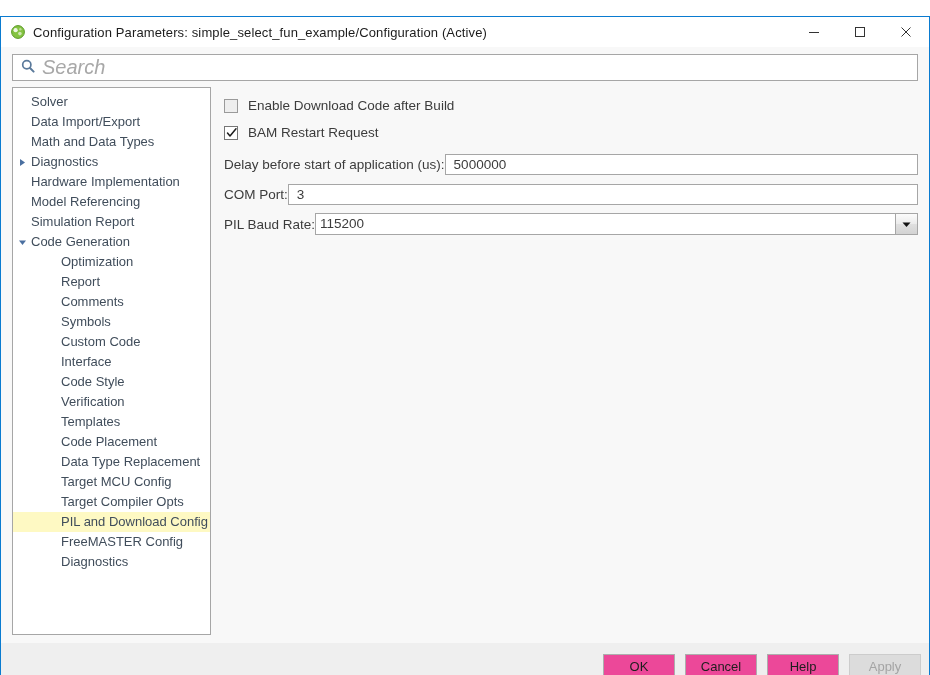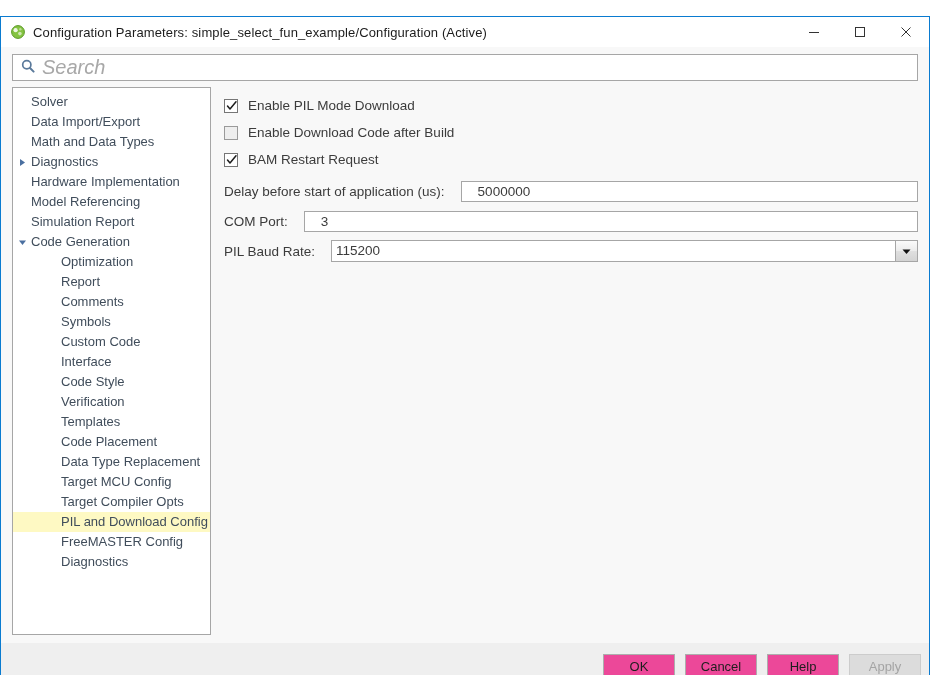--- a/index.html
+++ b/index.html
@@ -194,32 +194,32 @@
   .field-row {
     display: flex;
     align-items: center;
     height: 22px;
     margin-top: 8px;
   }
   .field-label {
     font-size: 13.5px;
     color: #3c3c3c;
     white-space: nowrap;
-    margin-right: 16px;
+    margin-right: 0;
   }
   .text-input {
     flex: 1;
     height: 21px;
     box-sizing: border-box;
     border: 1px solid #a6a6a6;
     background: #ffffff;
     font-family: "Liberation Sans", sans-serif;
     font-size: 13.5px;
     color: #3c3c3c;
-    padding: 0 0 0 16px;
+    padding: 0 0 0 8px;
     outline: none;
     min-width: 0;
   }
   .combo {
     flex: 1;
     height: 22px;
     display: flex;
     box-sizing: border-box;
     border: 1px solid #a6a6a6;
     background: #ffffff;
@@ -433,28 +433,20 @@
           <div class="tree-item lvl1">
             <span class="twisty"></span>
             <span class="tree-label">Diagnostics</span>
           </div>
         </div>
     </div>
 
     <div class="content-panel">
       <div id="checkbox-host">
           <div class="checkbox-row">
-            <span class="cb checked">
-              <svg width="12" height="12" viewBox="0 0 12 12">
-                <polyline points="1.5,6 4,9 10,1.8" fill="none" stroke="#1d1d1d" stroke-width="1.5" stroke-linecap="round" stroke-linejoin="round"></polyline>
-              </svg>
-            </span>
-            <span class="cb-label">Enable PIL Mode Download</span>
-          </div>
-          <div class="checkbox-row">
             <span class="cb unchecked"></span>
             <span class="cb-label">Enable Download Code after Build</span>
           </div>
           <div class="checkbox-row">
             <span class="cb checked">
               <svg width="12" height="12" viewBox="0 0 12 12">
                 <polyline points="1.5,6 4,9 10,1.8" fill="none" stroke="#1d1d1d" stroke-width="1.5" stroke-linecap="round" stroke-linejoin="round"></polyline>
               </svg>
             </span>
             <span class="cb-label">BAM Restart Request</span>

